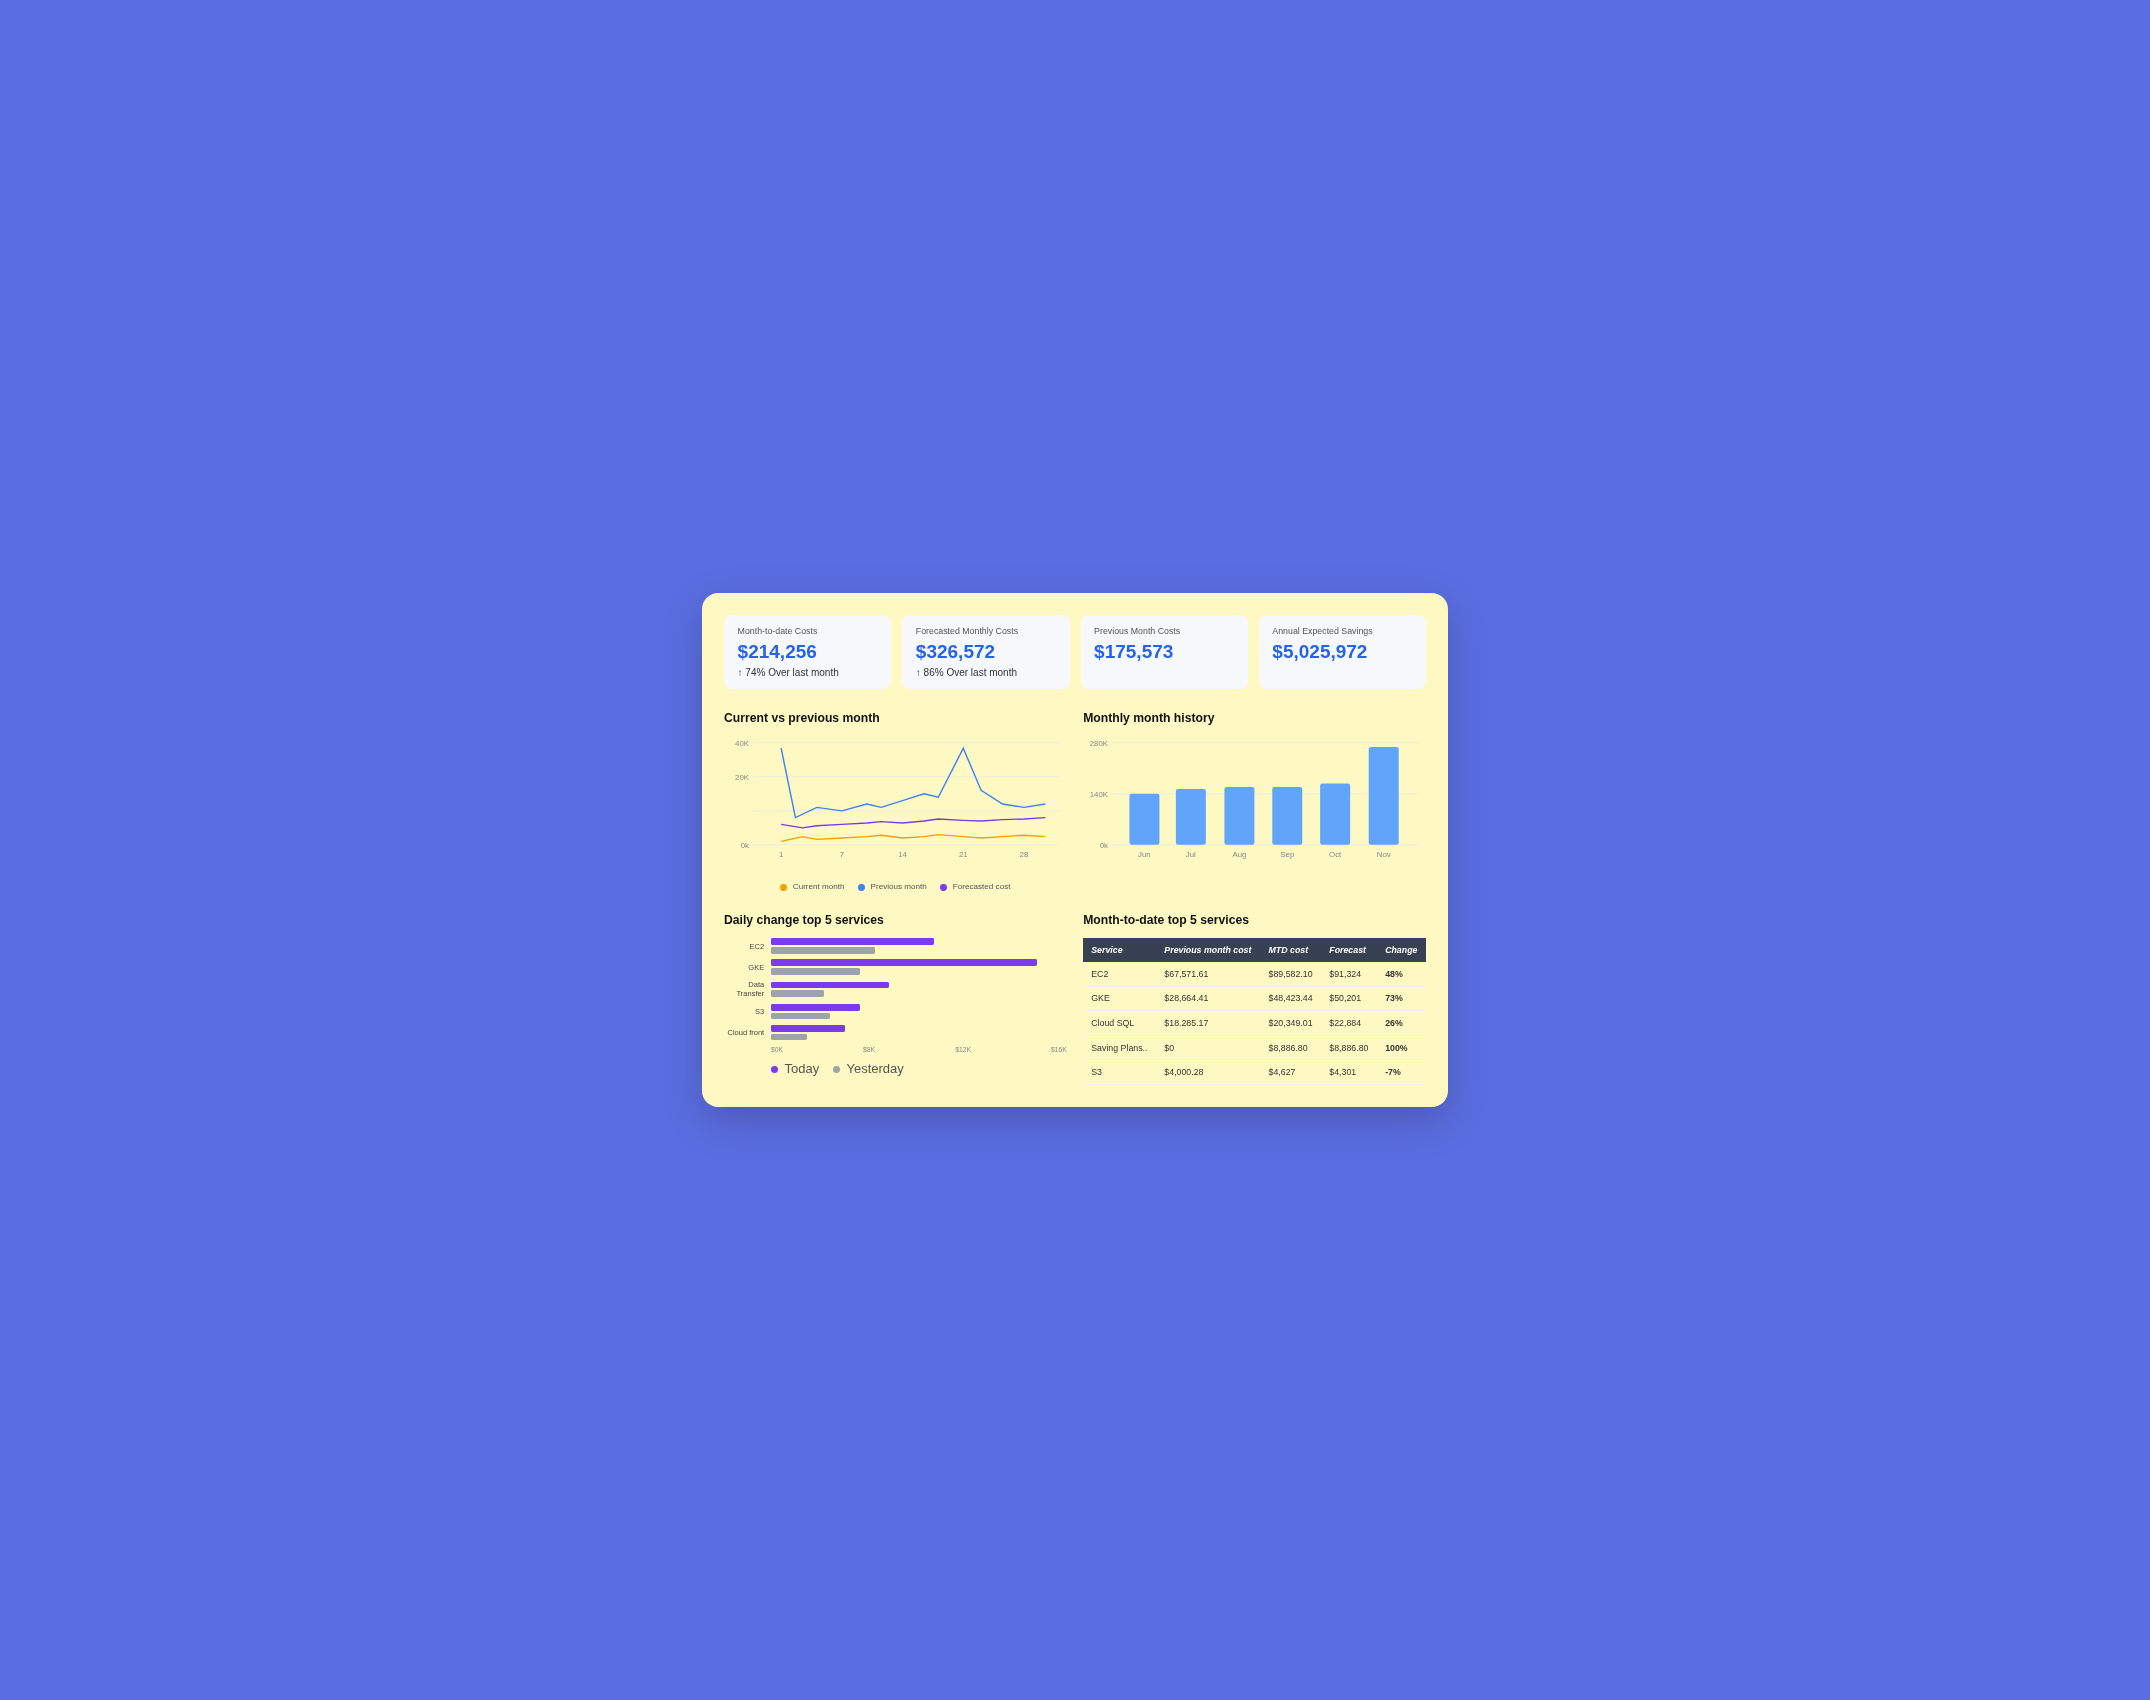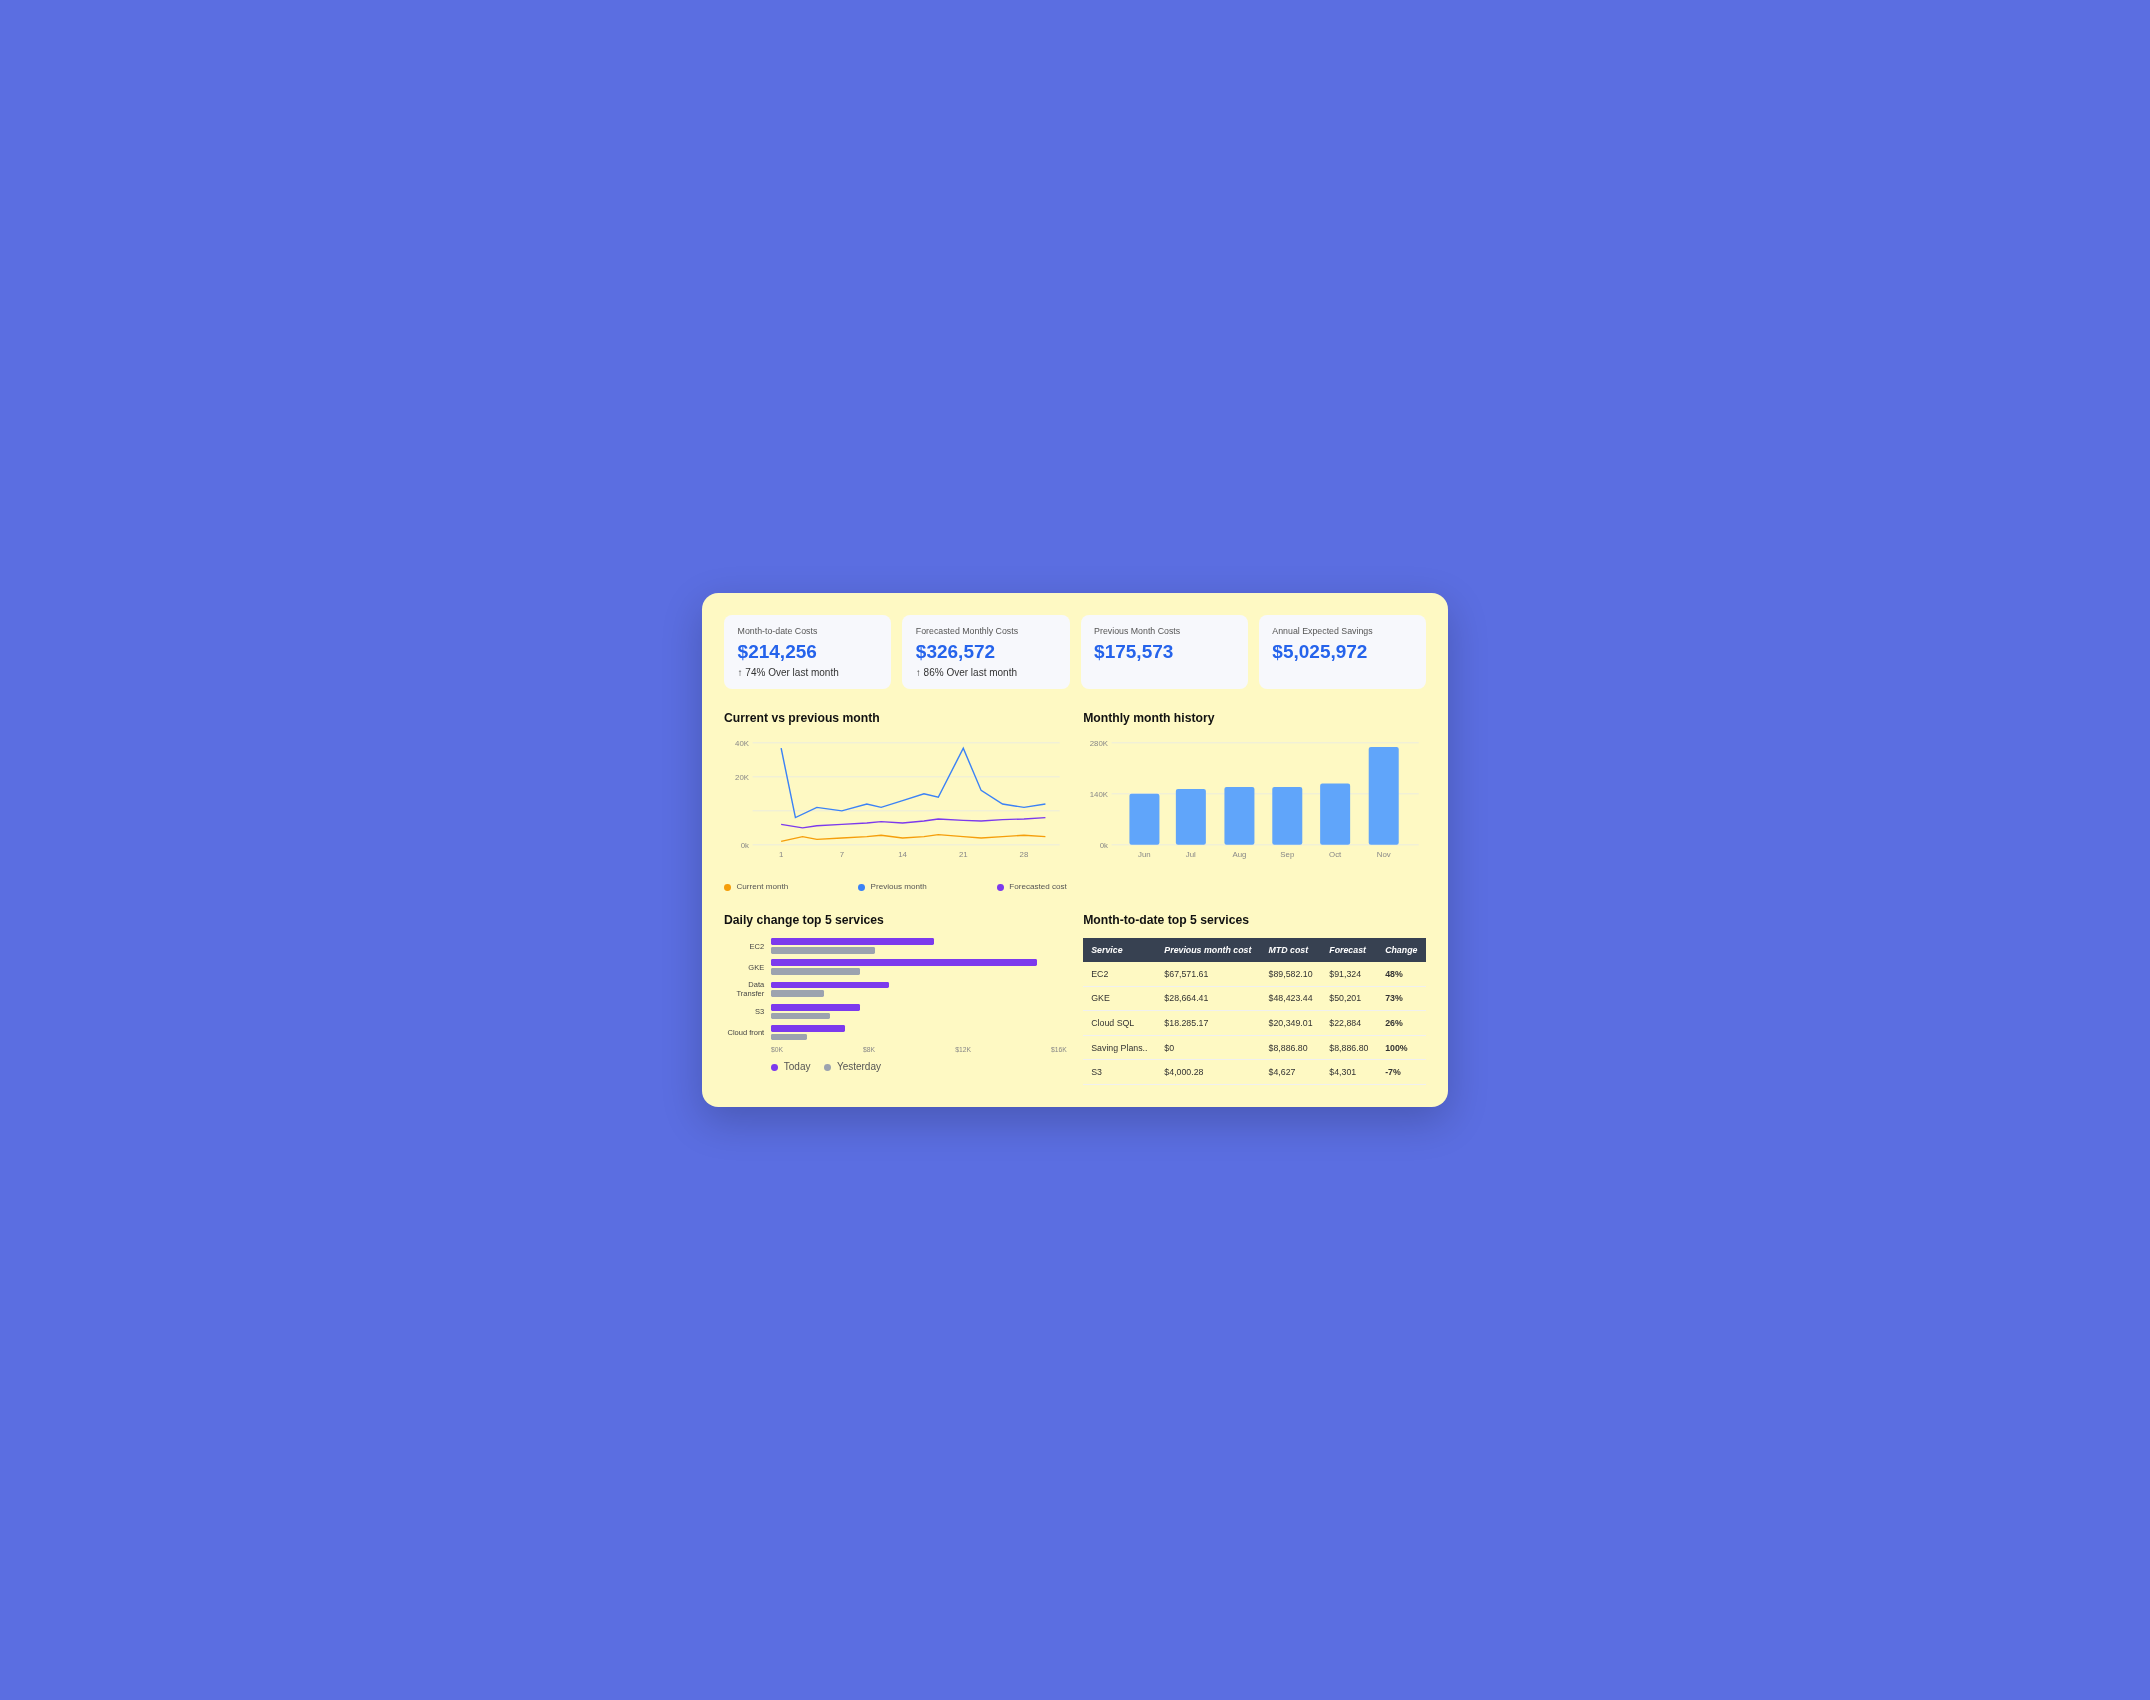--- a/index.html
+++ b/index.html
@@ -69,21 +69,21 @@
       height: 136px;
     }
     .line-chart-wrap svg {
       width: 100%;
       height: 100%;
     }
     .chart-legend {
       display: flex;
       gap: 13.6px;
       margin-top: 10px;
-      justify-content: space-between;
+      justify-content: center;
       font-size: 8.1px;
       color: #555;
     }
     .legend-dot {
       width: 6.8px; height: 6.8px;
       border-radius: 50%;
       display: inline-block;
       margin-right: 3.4px;
       vertical-align: middle;
     }
@@ -143,21 +143,21 @@
       justify-content: space-between;
       font-size: 6.8px;
       color: #888;
       margin-top: 5.4px;
       padding-left: 47px;
     }
     .hbar-legend {
       display: flex;
       gap: 13.6px;
       margin-top: 8.1px;
-      font-size: 10px;
+      font-size: 13px;
       color: #555;
       padding-left: 47px;
     }
 
     
     .mtd-table {
       width: 100%;
       border-collapse: collapse;
       font-size: 8.8px;
     }

